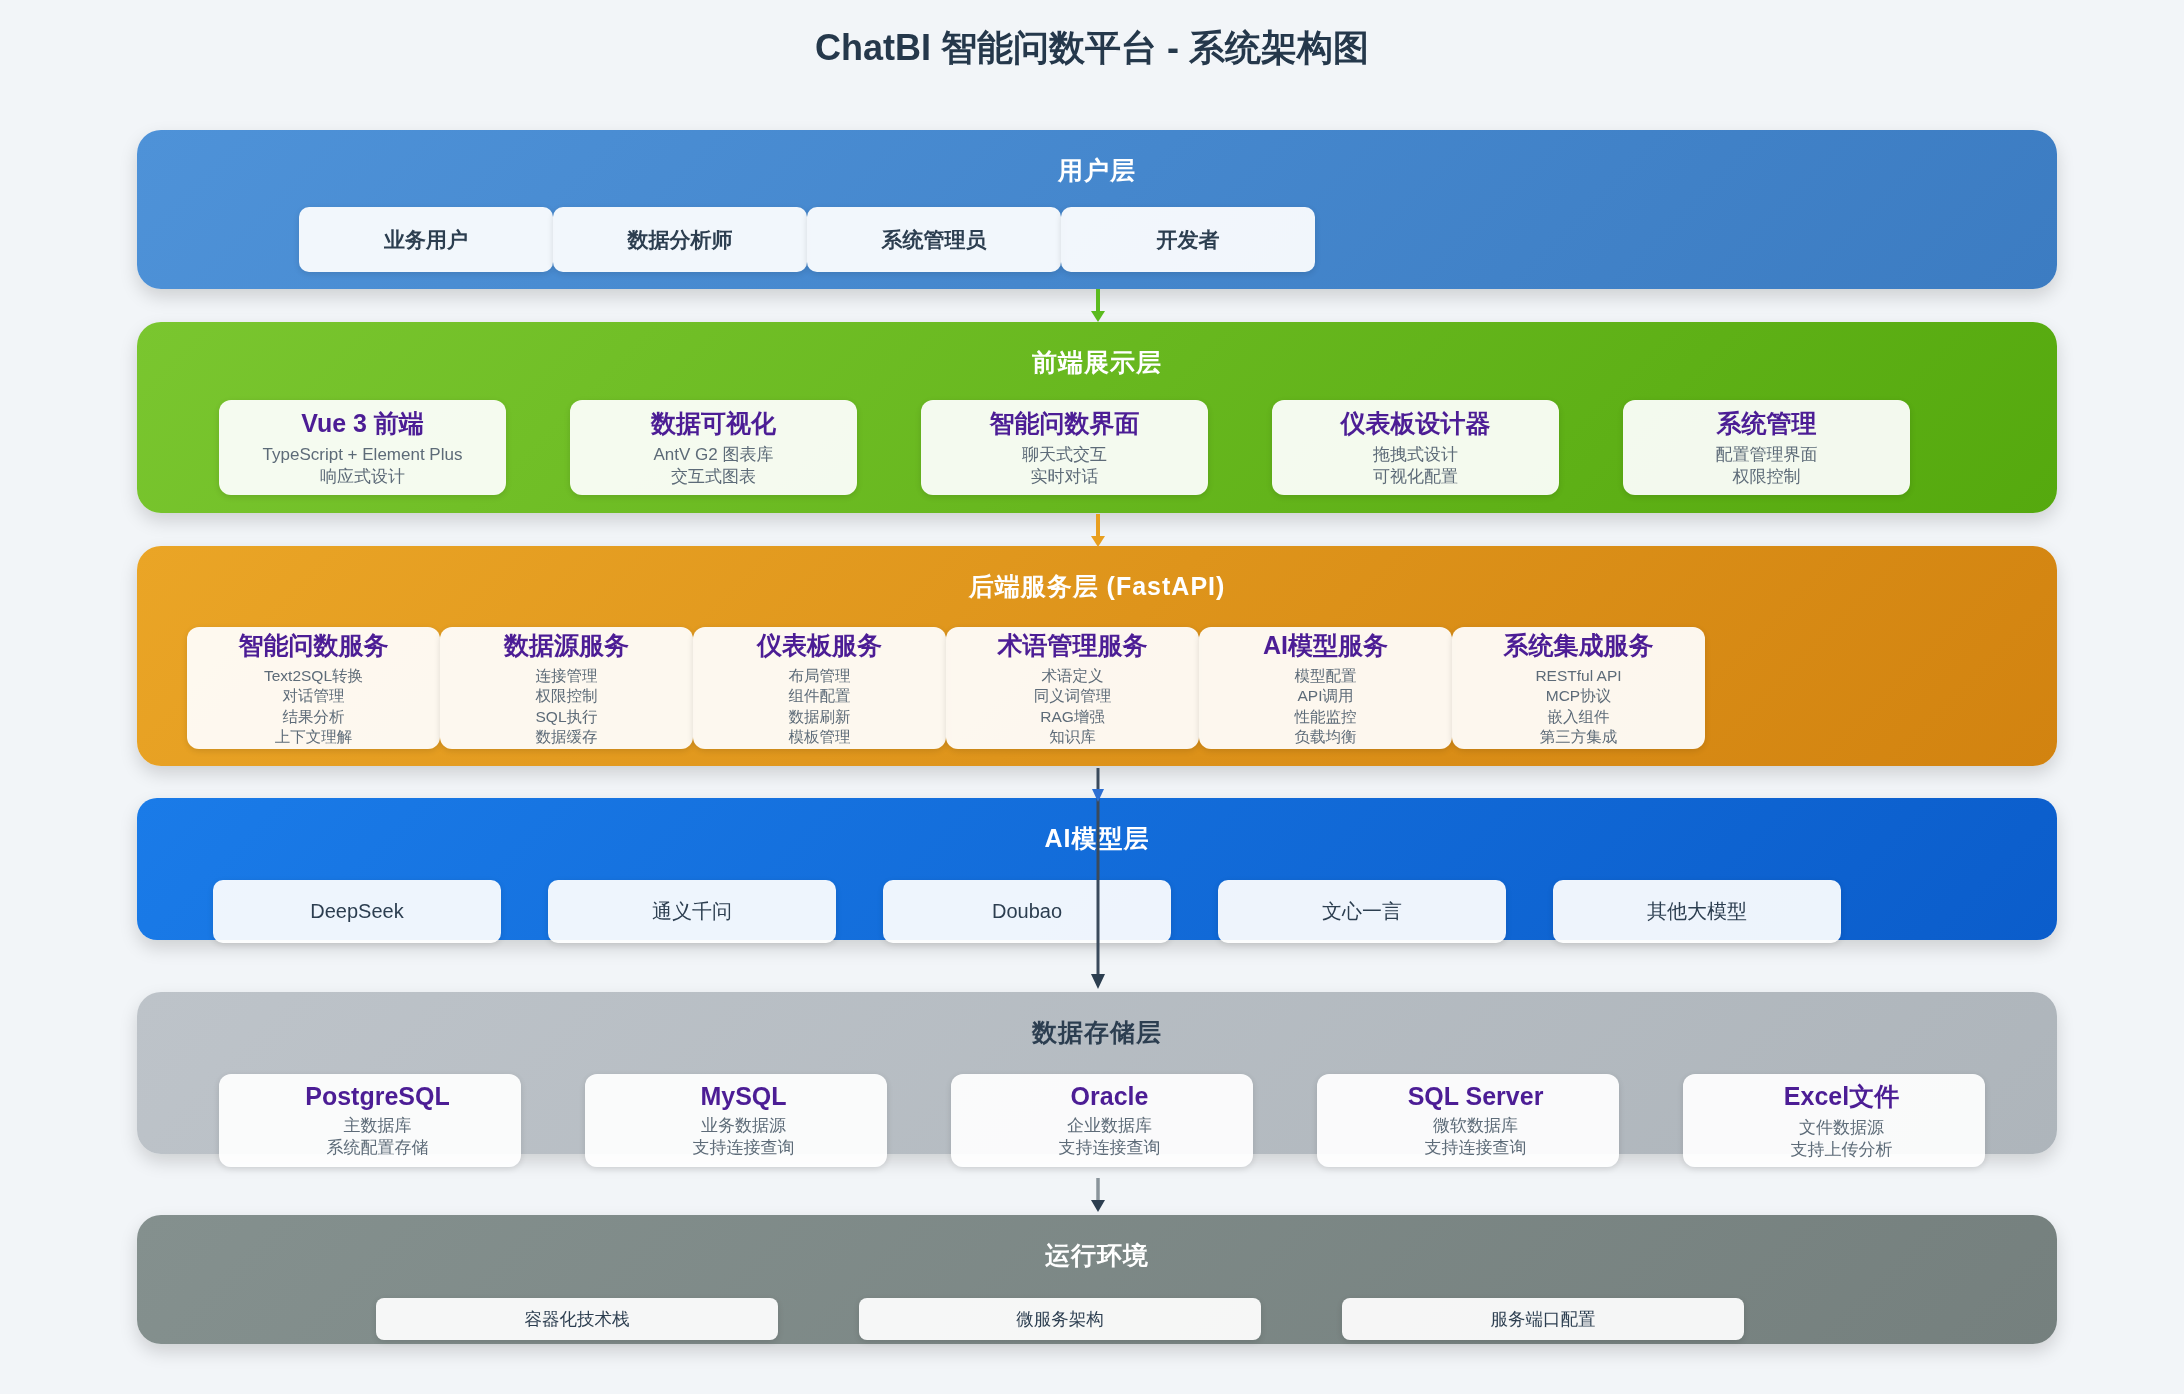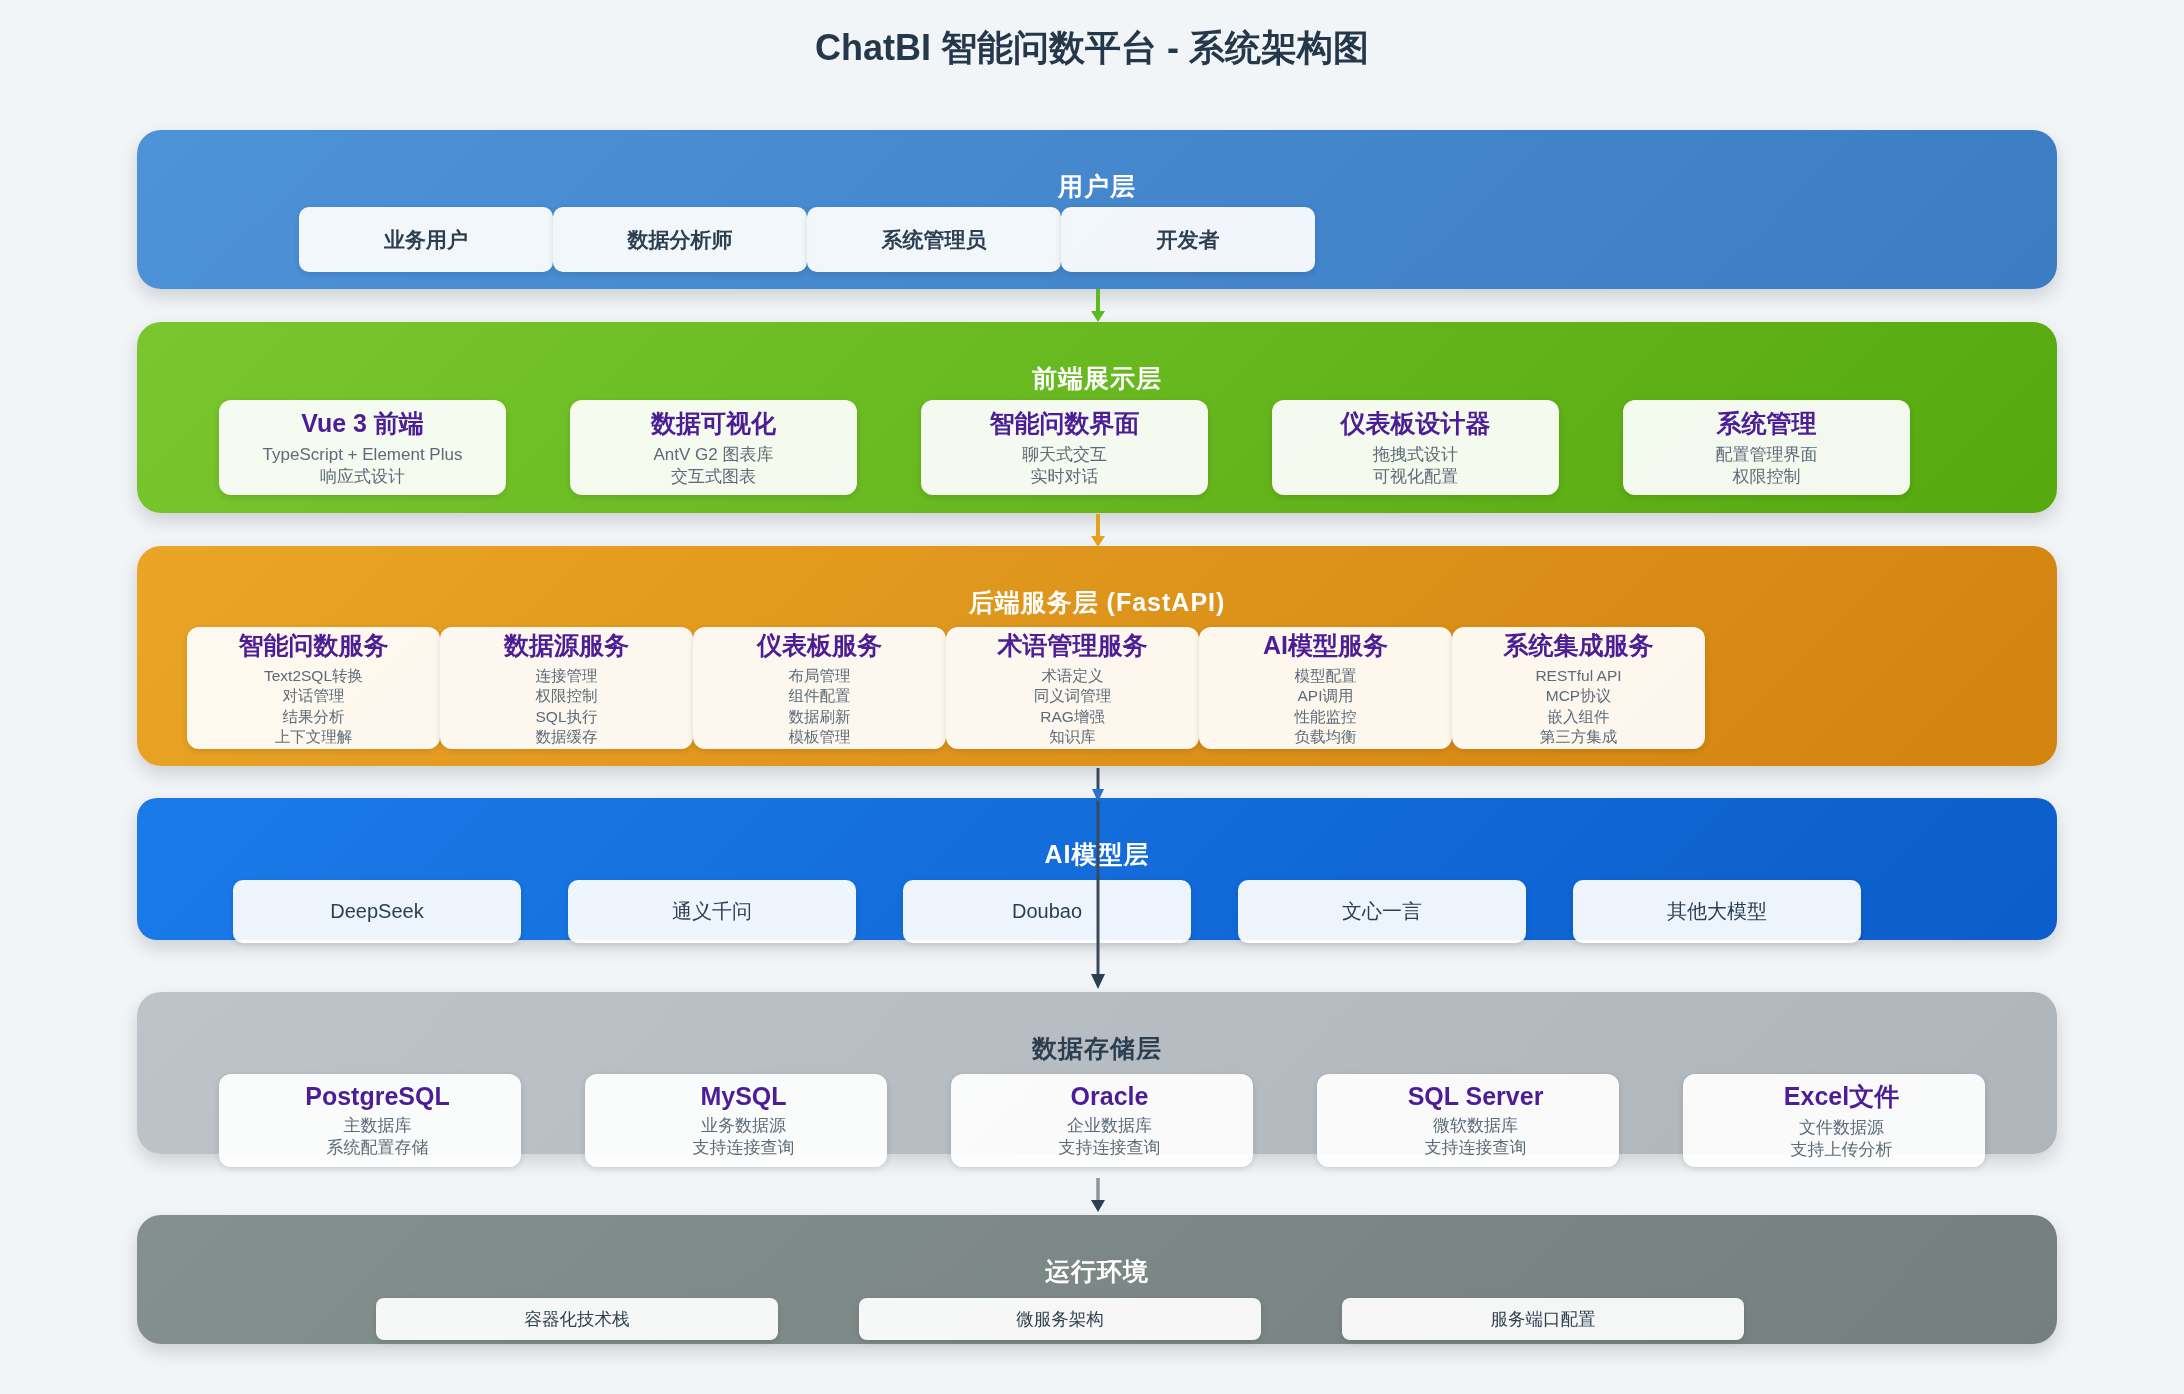--- a/index.html
+++ b/index.html
@@ -10,21 +10,21 @@
   }
   #main-title {
     position:absolute; top:24px; left:0; width:100%;
     text-align:center; font-size:36px; font-weight:700; color:#25384B;
   }
   .layer {
     position:absolute; left:137px; width:1920px; border-radius:24px;
     box-shadow:0 8px 18px rgba(0,0,0,0.15);
   }
   .layer-title {
-    margin:0; padding-top:40px; text-align:center;
+    margin:0; padding-top:24px; text-align:center;
     font-size:25px; font-weight:700; color:#FFFFFF; letter-spacing:1px;
   }
   .l-user     { top:130px;  height:159px; background:linear-gradient(135deg,#4E92D8,#3C7CC2); }
   .l-frontend { top:322px;  height:191px; background:linear-gradient(135deg,#7AC62F,#55A90E); }
   .l-backend  { top:546px;  height:220px; background:linear-gradient(135deg,#EAA526,#D28310); }
   .l-ai       { top:798px;  height:142px; background:linear-gradient(135deg,#1A7BE8,#0B5DCB);border-radius:20px; }
   .l-storage  { top:992px;  height:162px; background:linear-gradient(135deg,#BDC3C9,#AEB5BB); }
   .l-runtime  { top:1215px; height:129px; background:linear-gradient(135deg,#84908E,#75807E); }
   .l-storage .layer-title { color:#2C3E50; }
 
@@ -45,21 +45,21 @@
   .row-user     { top:77px; padding-left:162px; }
   .row-user .pill { width:254px; height:65px; border-radius:10px; font-size:21px; font-weight:700; }
 
   .row-frontend { top:78px; padding-left:82px; gap:64px; }
   .row-frontend .card { width:287px; height:95px; border-radius:12px; }
 
   .row-backend  { top:81px; padding-left:50px; }
   .row-backend .card { width:253px; height:122px; border-radius:12px; }
   .row-backend .card-line { font-size:15.5px; line-height:1.32; }
 
-  .row-ai       { top:82px; padding-left:96px; gap:47px; }
+  .row-ai       { top:82px; padding-left:76px; gap:47px; }
   .row-ai .pill { width:288px; height:63px; border-radius:10px; font-size:20px; font-weight:500; }
 
   .row-storage  { top:82px; padding-left:82px; gap:64px; }
   .row-storage .card { width:287px; height:93px; border-radius:12px;padding-left:15px; }
 
   .row-runtime  { top:83px; padding-left:239px; gap:81px; }
   .row-runtime .pill { width:402px; height:42px; border-radius:8px; font-size:17.5px; font-weight:400; }
 
   .arrow { position:absolute; left:1089px; z-index:5; }
   .a1 { top:289px; }

